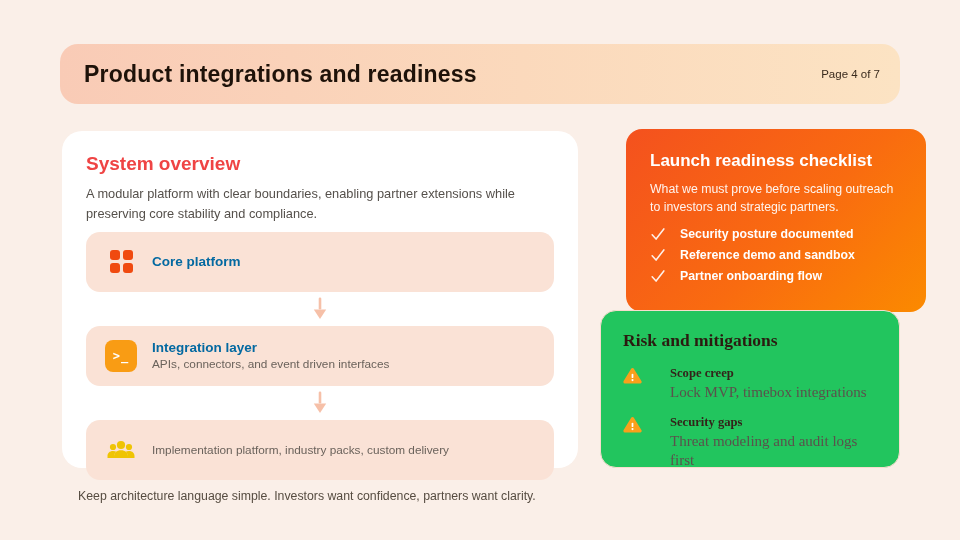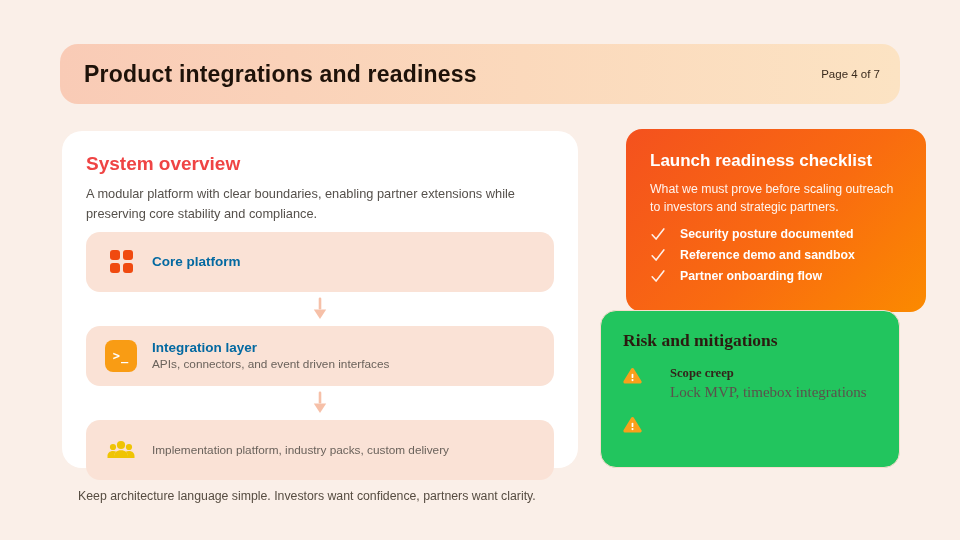--- a/index.html
+++ b/index.html
@@ -167,18 +167,22 @@
         <div class="risk-sub">Lock MVP, timebox integrations</div>
       </div>
     </div>
 
     <div class="risk-item">
       <svg class="warn" width="19" height="18" viewBox="0 0 24 22">
         <path d="M12 3 L21.5 18.5 H2.5 Z" fill="#F9A01B" stroke="#F9A01B" stroke-width="4" stroke-linejoin="round"></path>
         <rect x="10.9" y="8" width="2.2" height="5.6" rx="1.1" fill="#FFFFFF"></rect>
         <circle cx="12" cy="16.2" r="1.35" fill="#FFFFFF"></circle>
       </svg>
+      <div>
+        <div class="risk-title">Security gaps</div>
+        <div class="risk-sub">Threat modeling and audit logs first</div>
+      </div>
     </div>
   </div>
 
   <div class="footer-note">Keep architecture language simple. Investors want confidence, partners want clarity.</div>
 
 </div>
 
 </body></html>

